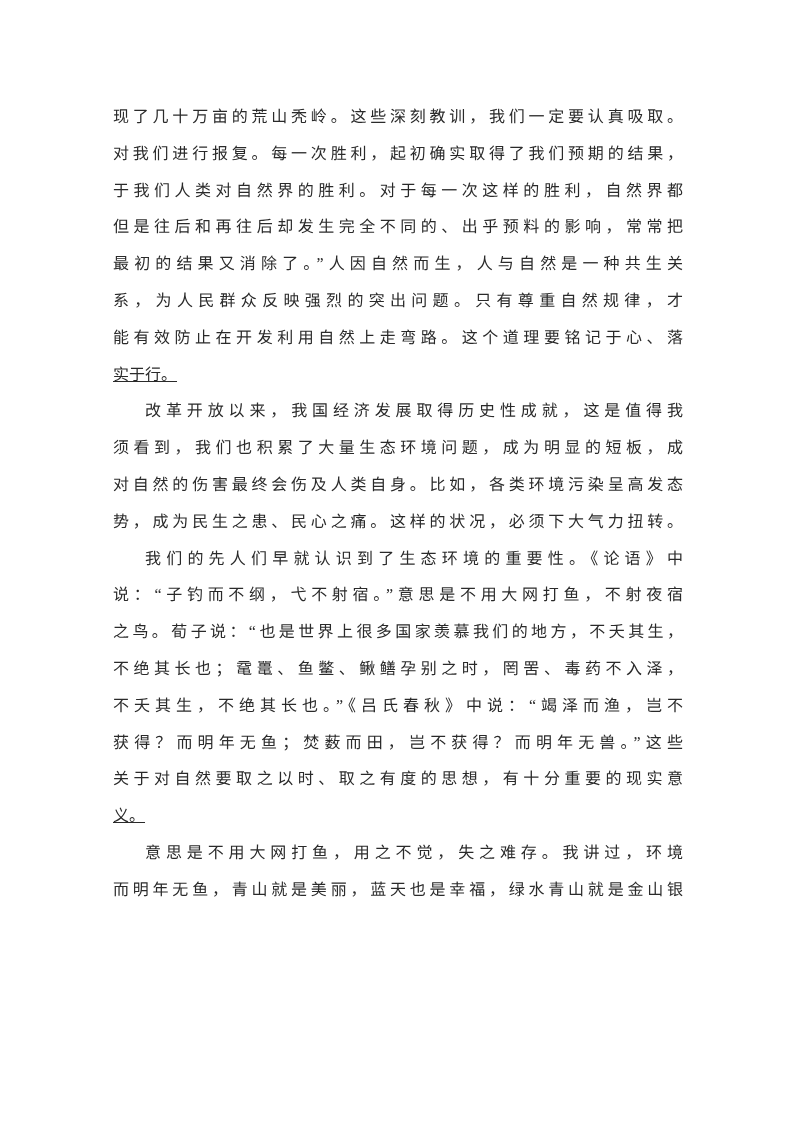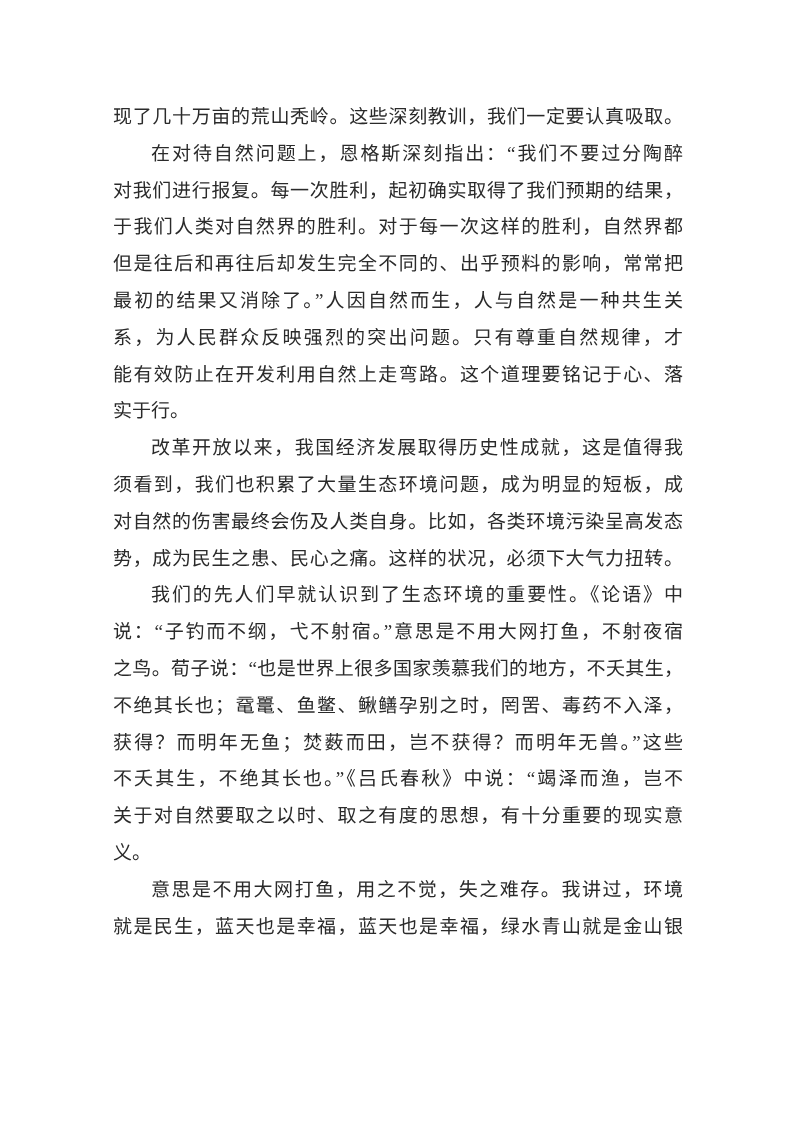--- a/index.html
+++ b/index.html
@@ -16,59 +16,59 @@
     box-sizing: border-box;
   }
   .text-block {
     position: absolute;
     left: 113px;
     top: 99px;
     width: 570px;
   }
   .line {
     font-family: "Liberation Serif", "DejaVu Serif", serif;
-    font-size: 19px;
+    font-size: 16px;
     line-height: 36.8px;
     height: 36.8px;
     color: #2a2a2a;
     text-align: justify;
     text-align-last: justify;
     overflow: hidden;
     -webkit-font-smoothing: antialiased;
   }
   .line.indent {
     text-indent: 2em;
   }
   .line.short {
     text-align-last: left;
+    text-decoration: underline;
   }
 </style>
 </head>
 <body>
 
 <div class="doc-page" lang="zh-CN">
   <div class="text-block">
 
   <div class="line">现了几十万亩的荒山秃岭。这些深刻教训，我们一定要认真吸取。</div>
-      <div class="line indent">在对待自然问题上，恩格斯深刻指出：“我们不要过分陶醉</div>
       <div class="line">对我们进行报复。每一次胜利，起初确实取得了我们预期的结果，</div>
       <div class="line">于我们人类对自然界的胜利。对于每一次这样的胜利，自然界都</div>
       <div class="line">但是往后和再往后却发生完全不同的、出乎预料的影响，常常把</div>
       <div class="line">最初的结果又消除了。”人因自然而生，人与自然是一种共生关</div>
       <div class="line">系，为人民群众反映强烈的突出问题。只有尊重自然规律，才</div>
       <div class="line">能有效防止在开发利用自然上走弯路。这个道理要铭记于心、落</div>
       <div class="line short">实于行。</div>
       <div class="line indent">改革开放以来，我国经济发展取得历史性成就，这是值得我</div>
       <div class="line">须看到，我们也积累了大量生态环境问题，成为明显的短板，成</div>
       <div class="line">对自然的伤害最终会伤及人类自身。比如，各类环境污染呈高发态</div>
       <div class="line">势，成为民生之患、民心之痛。这样的状况，必须下大气力扭转。</div>
       <div class="line indent">我们的先人们早就认识到了生态环境的重要性。《论语》中</div>
       <div class="line">说：“子钓而不纲，弋不射宿。”意思是不用大网打鱼，不射夜宿</div>
       <div class="line">之鸟。荀子说：“也是世界上很多国家羡慕我们的地方，不夭其生，</div>
       <div class="line">不绝其长也；鼋鼍、鱼鳖、鳅鳝孕别之时，罔罟、毒药不入泽，</div>
+      <div class="line">不夭其生，不绝其长也。”《吕氏春秋》中说：“竭泽而渔，岂不</div>
       <div class="line">获得？而明年无鱼；焚薮而田，岂不获得？而明年无兽。”这些</div>
-      <div class="line">不夭其生，不绝其长也。”《吕氏春秋》中说：“竭泽而渔，岂不</div>
       <div class="line">关于对自然要取之以时、取之有度的思想，有十分重要的现实意</div>
       <div class="line short">义。</div>
       <div class="line indent">意思是不用大网打鱼，用之不觉，失之难存。我讲过，环境</div>
-      <div class="line">就是民生，蓝天也是幸福，蓝天也是幸福，绿水青山就是金山银</div>
+      <div class="line">而明年无鱼，青山就是美丽，蓝天也是幸福，绿水青山就是金山银</div>
     </div>
 </div>
 
 </body></html>

